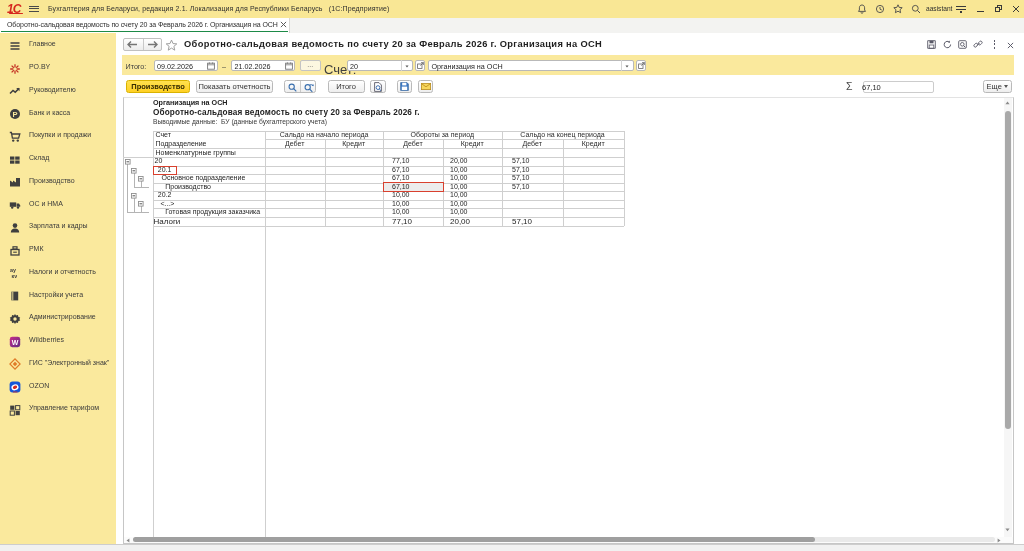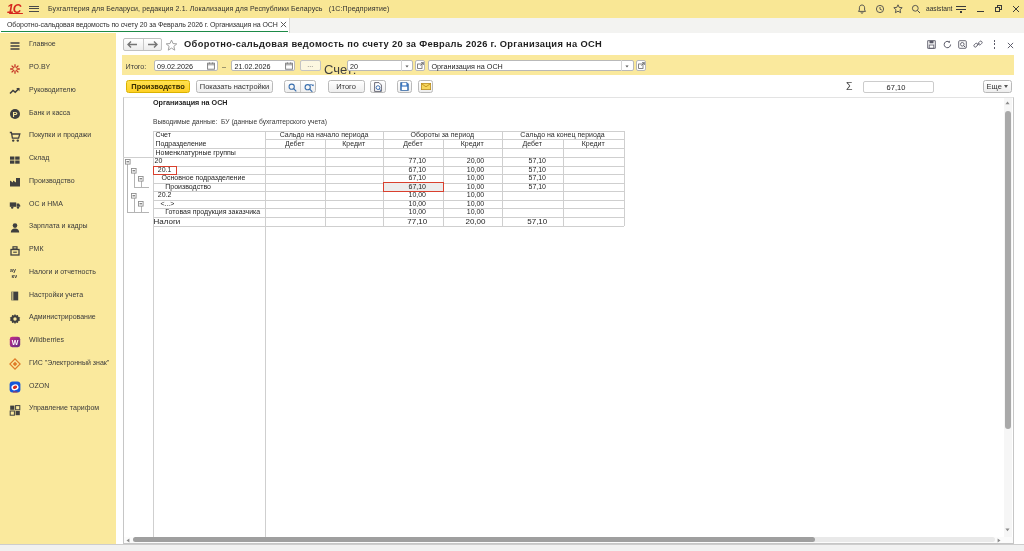--- a/index.html
+++ b/index.html
@@ -10,21 +10,21 @@
 .tabgreen{left:1px;top:12.6px;width:287px;height:1.8px;background:#1d8a47}
 .sidebar{left:0;top:33px;width:116px;height:511px;background:#fae99d}
 .bstrip{left:0;top:544px;width:1024px;height:7px;background:#f1f1f1;border-top:1px solid #cdcdcd}
 .si{position:absolute;left:0;width:116px;height:22px;line-height:22px}
 .si .lb{position:absolute;left:29px;top:0;font-size:7px;color:#3b3b3b;white-space:nowrap}
 .si .ic{position:absolute;left:9px;top:5.5px;width:12px;height:12px}
 .btn{position:absolute;background:linear-gradient(#ffffff,#eeeeee);border:1px solid #b9b9b9;border-radius:2.5px;text-align:center;color:#333}
 .inp{position:absolute;background:#fff;border:1px solid #b9b9b9;border-radius:2px}
 .vline{position:absolute;width:1px;background:#cfcfcf}
 .hline{position:absolute;height:1px;background:#cfcfcf}
-.num{position:absolute;font-size:7px;color:#1e1e1e;text-align:center;white-space:nowrap}
+.num{position:absolute;font-size:7px;color:#1e1e1e;text-align:left;white-space:nowrap}
 .lab{position:absolute;font-size:7px;color:#1e1e1e;white-space:nowrap}
 .hc{position:absolute;font-size:7px;color:#2b2b2b;text-align:center;white-space:nowrap}
 .tl{position:absolute;background:#b4b4b4}
 </style></head><body>
 <div id="app">
 
 <div class="a topbar"></div>
 <div class="a" style="left:7px;top:2px;width:22px;height:14px">
   <span style="position:absolute;left:0;top:0;font-size:12px;font-weight:bold;font-style:italic;color:#d6281e;letter-spacing:-1px">1С</span>
   <span style="position:absolute;left:2px;top:10.5px;width:14px;height:1.6px;background:#d6281e;border-radius:1px"></span>
@@ -290,21 +290,21 @@
 <svg class="a" style="left:625px;top:64.5px" width="4" height="3" viewBox="0 0 5 4">
       <path d="M0.4 0.5 L2.5 3.4 L4.6 0.5 Z" fill="#555"></path>
     </svg>
 <div class="a inp" style="left:635.5px;top:59.5px;width:10.5px;height:11.5px"></div>
 <svg class="a" style="left:637.5px;top:62px" width="7" height="7" viewBox="0 0 7 7">
       <rect x="0.6" y="2" width="4.4" height="4.4" fill="none" stroke="#666" stroke-width="0.8"></rect>
       <path d="M3.4 3.6 L6.4 0.6 M4 0.6 H6.4 V3" fill="none" stroke="#666" stroke-width="0.8"></path>
     </svg>
 
 <div class="a" style="left:126px;top:79.8px;width:64px;height:13.6px;background:linear-gradient(#ffe14e,#ffd024);border:1px solid #d9b200;border-radius:2.5px;text-align:center;line-height:12px;font-size:7.5px;font-weight:bold;color:#332a00">Производство</div>
-<div class="btn" style="left:196px;top:79.8px;width:77px;height:13.6px;line-height:12px;font-size:7.5px">Показать настройки</div>
+<div class="btn" style="left:196px;top:79.8px;width:77px;height:13.6px;line-height:12px;font-size:7.5px">Показать отчетность</div>
 <div class="btn" style="left:284px;top:79.8px;width:31.5px;height:13.6px"></div>
 <div class="a" style="left:299.7px;top:80.8px;width:1px;height:11.6px;background:#c9c9c9"></div>
 <svg class="a" style="left:288px;top:82.5px" width="9" height="9" viewBox="0 0 9 9">
       <circle cx="3.7" cy="3.7" r="2.6" fill="none" stroke="#3a6fae" stroke-width="1.1"></circle>
       <path d="M5.7 5.7 L8.3 8.3" stroke="#3a6fae" stroke-width="1.2"></path>
     </svg>
 <svg class="a" style="left:303.5px;top:82.5px" width="10" height="9" viewBox="0 0 10 9">
       <circle cx="3.7" cy="4.2" r="2.6" fill="none" stroke="#3a6fae" stroke-width="1.1"></circle>
       <path d="M5.7 6.2 L8.3 8.8" stroke="#3a6fae" stroke-width="1.2"></path>
       <path d="M5.8 1.8 a3 2 0 0 1 3.4 0.6" fill="none" stroke="#3a6fae" stroke-width="0.9"></path>
@@ -328,20 +328,21 @@
       <rect x="0.4" y="0.4" width="9.2" height="6.2" fill="#f7d65c" stroke="#b98c1e" stroke-width="0.8"></rect>
       <path d="M0.4 0.6 L5 3.8 L9.6 0.6" fill="none" stroke="#b98c1e" stroke-width="0.8"></path>
     </svg>
 <div class="a" style="left:846px;top:80px;width:10px;height:13px;font-size:10.5px;color:#4a4a4a">Σ</div>
 <div class="a" style="left:862.5px;top:80.5px;width:71px;height:12px;background:#fff;border:1px solid #cccccc;border-radius:2px"></div>
 <div class="a num" style="left:862px;top:83px;width:68px;font-size:7.5px">67,10</div>
 <div class="btn" style="left:983px;top:79.8px;width:28.5px;height:13.6px;line-height:12.6px;font-size:7.5px">Еще <span style="display:inline-block;width:0;height:0;border-left:2.6px solid transparent;border-right:2.6px solid transparent;border-top:3.2px solid #555;vertical-align:1px"></span></div>
 
 <div class="a" style="left:122.5px;top:97px;width:891px;height:446.5px;background:#fff;border:1px solid #c6c6c6;border-top:1px solid #e3e3e3"></div>
 <div class="a lab" style="left:153px;top:98.2px;font-weight:bold;font-size:7.2px">Организация на ОСН</div>
+<div class="a lab" style="left:153px;top:107.8px;font-weight:bold;font-size:8.2px;letter-spacing:0.14px">Оборотно-сальдовая ведомость по счету 20 за Февраль 2026 г.</div>
 <div class="a lab" style="left:153px;top:118.2px;font-size:6.7px;color:#3a3a3a">Выводимые данные:&nbsp; БУ (данные бухгалтерского учета)</div>
 
 <div class="vline" style="left:153px;top:131.3px;height:405.7px"></div>
 <div class="vline" style="left:265px;top:131.3px;height:405.7px"></div>
 <div class="vline" style="left:324.5px;top:138.6px;height:87.6px"></div>
 <div class="vline" style="left:383px;top:131.3px;height:94.9px"></div>
 <div class="vline" style="left:443px;top:138.6px;height:87.6px"></div>
 <div class="vline" style="left:501.5px;top:131.3px;height:94.9px"></div>
 <div class="vline" style="left:563px;top:138.6px;height:87.6px"></div>
 <div class="vline" style="left:623.5px;top:131.3px;height:94.9px"></div>

